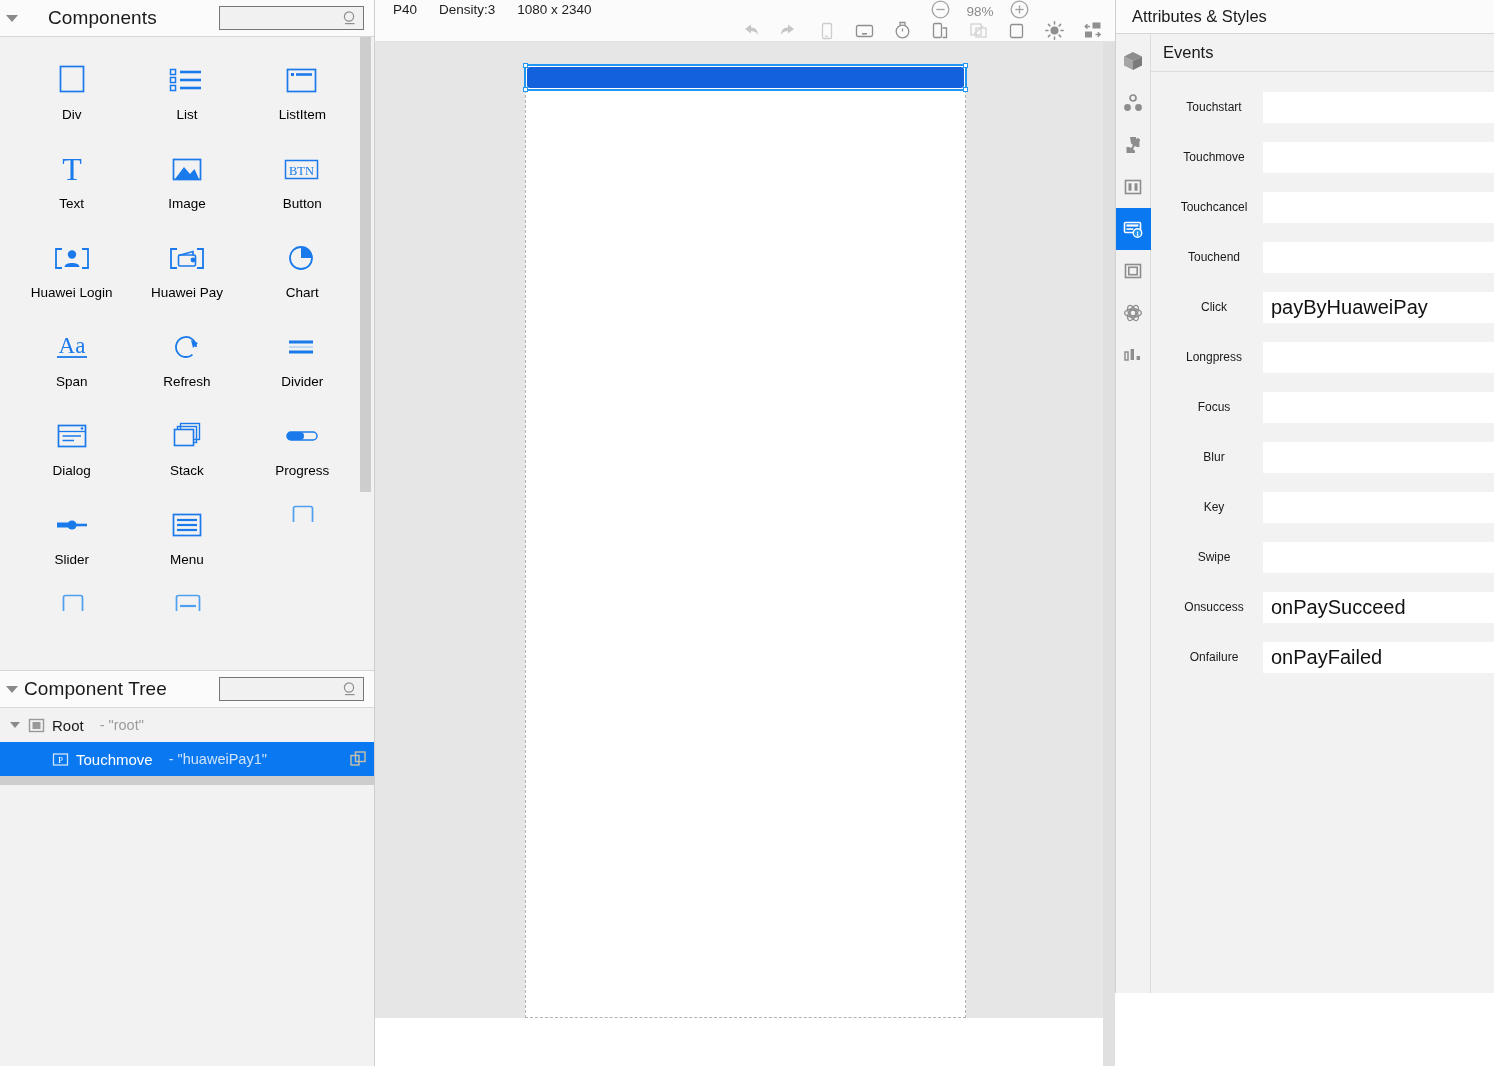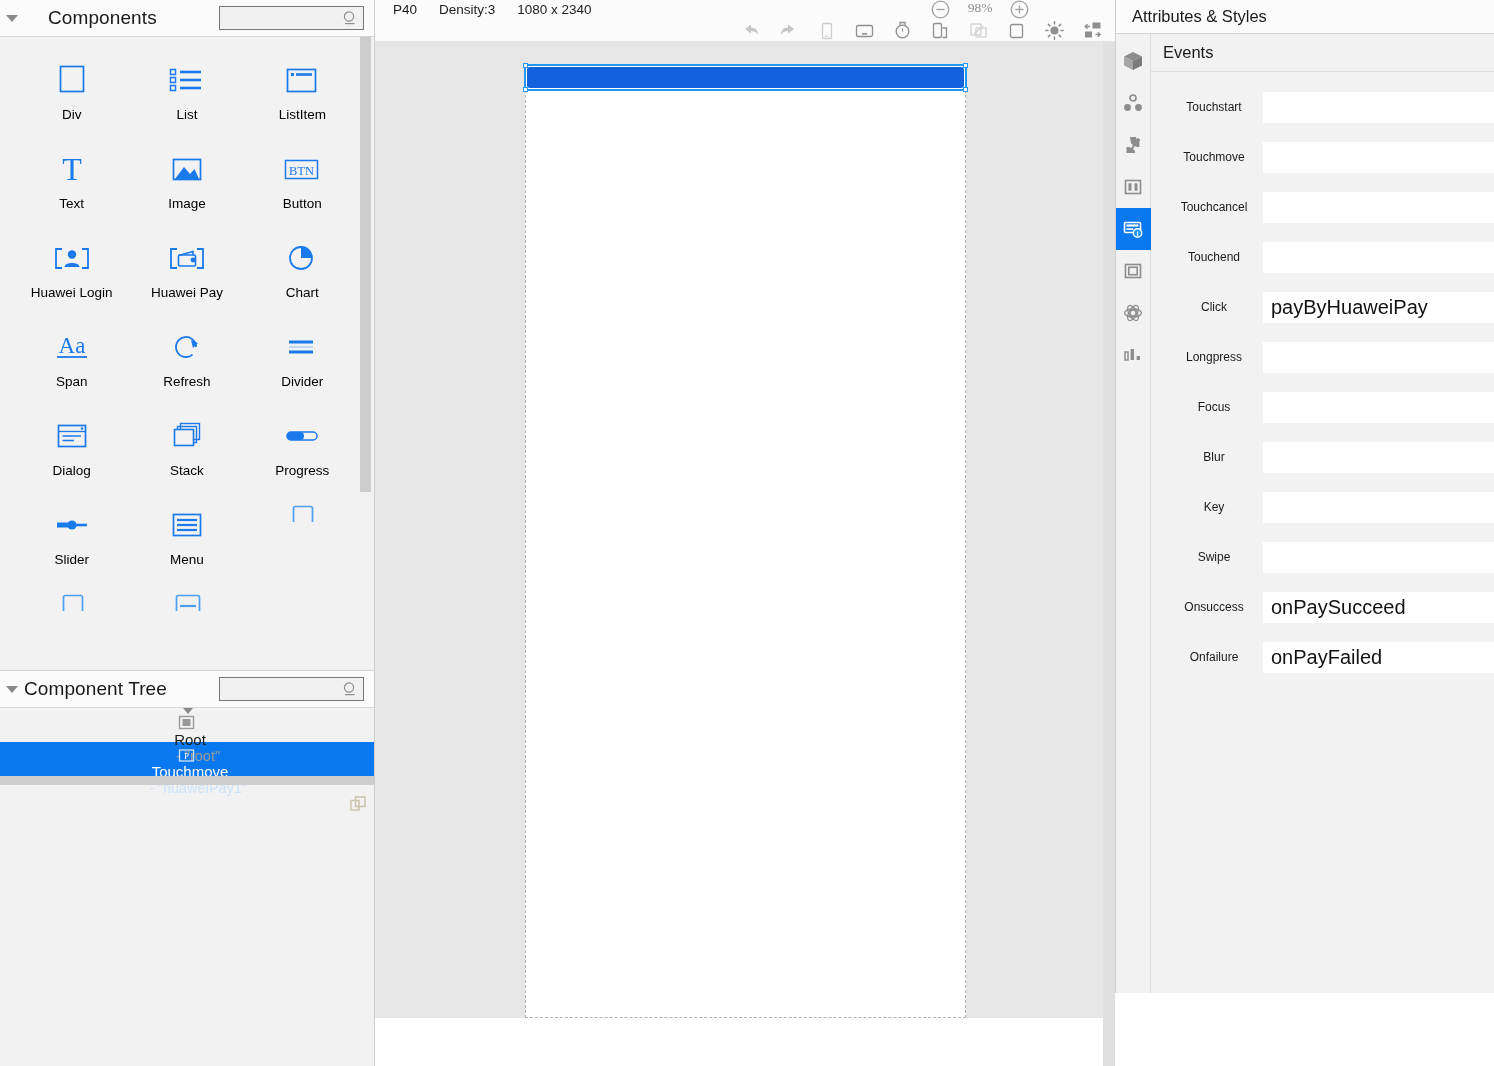--- a/index.html
+++ b/index.html
@@ -65,21 +65,21 @@
 
   
   .tree-wrap { flex: 0 0 auto; background: #f2f2f2; border-top: 1px solid #d6d6d6; }
   .tree-header {
     height: 37px; background: #fbfbfb; border-bottom: 1px solid #dadada;
     display: flex; align-items: center; padding: 0 10px 0 6px;
   }
   .tree-body { background: #f2f2f2; }
   .tree-row {
     height: 34px; display: flex; align-items: center; font-size: 15px;
-    color: #1a1a1a; padding-left: 6px; cursor: pointer; flex-direction: column;
+    color: #1a1a1a; padding-left: 6px; cursor: pointer;
   }
   .tree-row.selected { background: #0a78f0; color: #fff; }
   .tree-row .t-caret {
     width: 0; height: 0; margin-right: 8px; margin-left: 4px;
     border-left: 5px solid transparent; border-right: 5px solid transparent;
     border-top: 6px solid #8a8a8a;
   }
   .tree-row .t-caret.hidden { visibility: hidden; }
   .tree-node-ico { margin-right: 7px; display: flex; align-items: center; }
   .tree-alias { color: #9b9b9b; margin-left: 16px; font-size: 14.5px; }
@@ -89,21 +89,21 @@
   .tree-hthumb { position: absolute; left: 0; top: 0; height: 9px; width: 1025px; background: #cdcdcd; }
   .tree-empty { background: #f2f2f2; }
 
   
   .center {
     width: 740px; height: 758px; background: #fbfbfb;
     display: flex; flex-direction: column; position: relative;
   }
   .canvas-topbar { height: 40px; display: flex; align-items: center; padding: 0 0 0 18px; }
   .dev-meta { font-size: 13.5px; color: #1c1c1c; display: flex; gap: 22px; }
-  .zoom-ctl { margin-left: auto; margin-right: 86px; display: flex; align-items: flex-start; gap: 14px; font-family: Liberation Serif, serif; }
+  .zoom-ctl { margin-left: auto; margin-right: 86px; display: flex; align-items: flex-end; gap: 14px; }
   .zoom-val { font-size: 13.5px; color: #8d8d8d; min-width: 32px; text-align: center; }
   .circ-btn { cursor: pointer; display: flex; }
   .canvas-toolbar {
     height: 40px; display: flex; align-items: center; justify-content: flex-end;
     padding-right: 12px; gap: 16px; border-bottom: 1px solid #e3e3e3;
   }
   .tb-ico { cursor: pointer; display: flex; align-items: center; justify-content: center; width: 22px; height: 22px; }
   .canvas-stage {
     flex: 1 1 auto; background: #e6e6e6; position: relative;
     display: flex; justify-content: center; padding-top: 23px;

